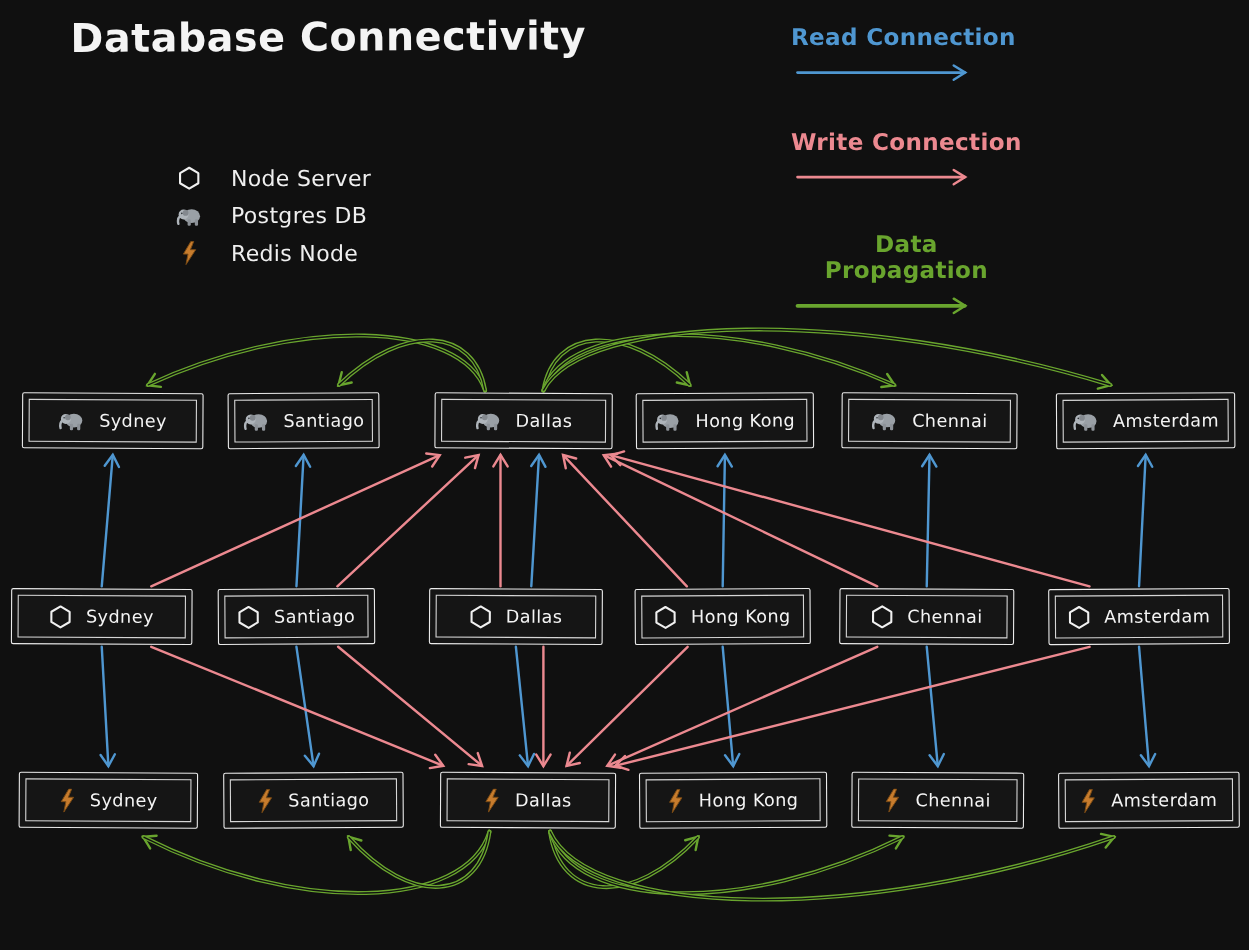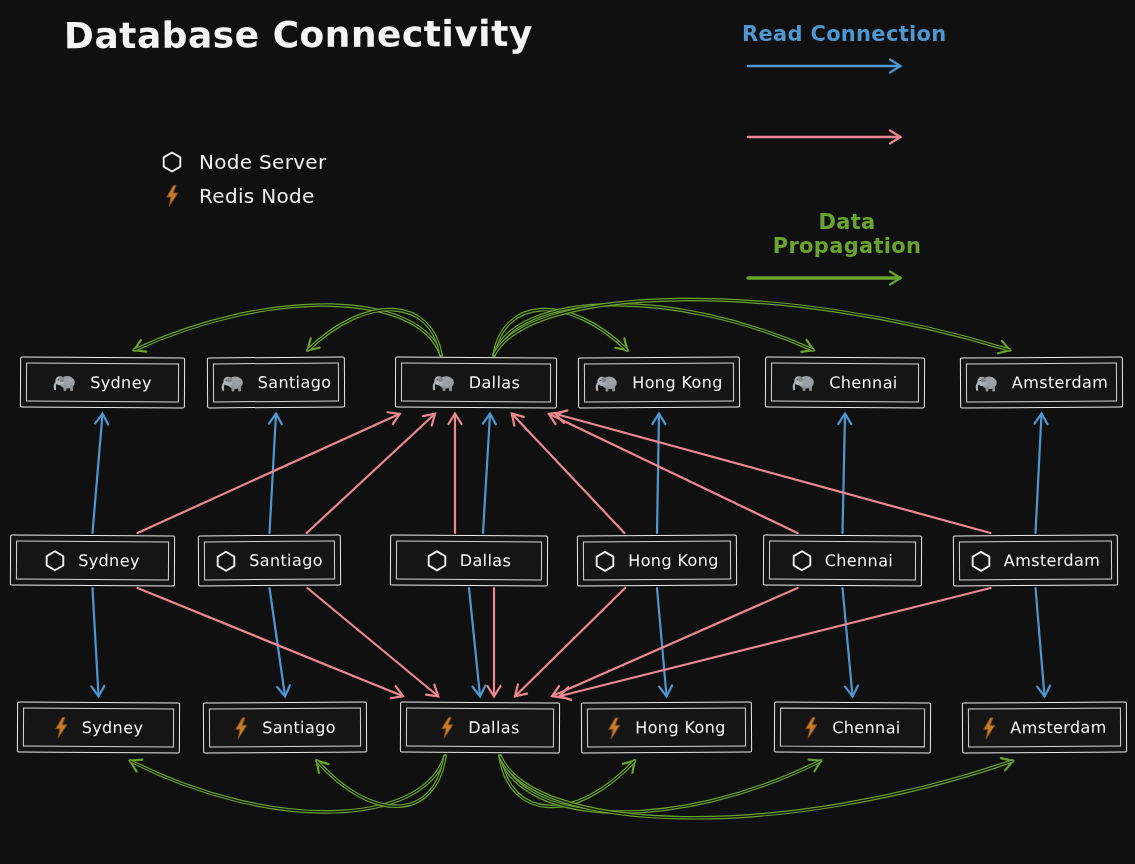--- a/index.html
+++ b/index.html
@@ -7,29 +7,29 @@
     position:relative;width:1135px;height:864px;overflow:hidden;
     background:#101010;color:#f2f2f2;
     font-family:"DejaVu Sans",sans-serif;
   }
   #title{
     position:absolute;left:64px;top:14px;
     font-size:36px;font-weight:600;letter-spacing:.5px;color:#f4f4f4;
     transform:rotate(-.3deg);
   }
   
-  .legend-item{position:absolute;left:742px;width:210px;}
+  .legend-item{position:absolute;left:719px;width:210px;}
   .legend-label{font-size:21px;font-weight:600;letter-spacing:.3px;}
   .legend-label.read{color:var(--read);}
   .legend-label.write{color:var(--write);}
   .legend-label.propagation{color:var(--propagation);text-align:center;}
   .legend-arrow{display:block;margin-top:6px;}
   
   #key{position:absolute;left:160px;top:145px;}
-  .key-row{display:flex;align-items:center;gap:15px;height:34px;}
+  .key-row{display:flex;align-items:center;gap:26px;height:34px;}
   .key-icon{width:24px;display:flex;justify-content:center;}
   .key-label{font-size:20px;color:#efefef;letter-spacing:.3px;}
   
   .box{
     position:absolute;box-sizing:border-box;
     display:flex;align-items:center;justify-content:center;gap:13px;
     background:#151515;border:1.7px solid #ececec;border-radius:2px;
     outline:1.6px solid #d6d6d6;outline-offset:-7px;
     z-index:2;
   }
@@ -103,20 +103,21 @@
 
   <div id="title">Database Connectivity</div>
 
   <div class="legend-item" style="top:22px">
     <div class="legend-label read">Read Connection</div>
     <svg class="legend-arrow" width="180" height="26">
         <path d="M6 14 L158 14" fill="none" stroke="#4f97d1" stroke-width="2.4" stroke-linecap="round" marker-end="url(#m-read)"></path>
       </svg>
   </div>
   <div class="legend-item" style="top:117px">
+    <div class="legend-label write">Write Connection</div>
     <svg class="legend-arrow" width="180" height="26">
         <path d="M6 14 L158 14" fill="none" stroke="#ec8990" stroke-width="2.4" stroke-linecap="round" marker-end="url(#m-write)"></path>
       </svg>
   </div>
   <div class="legend-item" style="top:210px">
     <div class="legend-label propagation">Data Propagation</div>
     <svg class="legend-arrow" width="180" height="26">
         <path d="M6 14 L158 14" fill="none" stroke="#69a52e" stroke-width="3.4" stroke-linecap="round" marker-end="url(#m-propagation)"></path>
       </svg>
   </div>
@@ -125,20 +126,34 @@
     <div class="key-row">
       <span class="key-icon">
           <svg width="20" height="22" viewBox="0 0 20 22">
             <polygon points="10,1.5 18.3,6.4 18.3,15.6 10,20.5 1.7,15.6 1.7,6.4" fill="none" stroke="#f0f0f0" stroke-width="1.9" stroke-linejoin="round"></polygon>
           </svg>
         </span>
       <span class="key-label">Node Server</span>
     </div>
     <div class="key-row">
       <span class="key-icon">
+          <svg width="24" height="19" viewBox="0 0 32 26">
+            <ellipse cx="19" cy="13" rx="10.5" ry="8.5" fill="#9aa0a6"></ellipse>
+            <rect x="14" y="17" width="4" height="8" rx="1.5" fill="#8d9298"></rect>
+            <rect x="23" y="17" width="4" height="8" rx="1.5" fill="#8d9298"></rect>
+            <circle cx="9" cy="11" r="6.2" fill="#aeb4ba"></circle>
+            <path d="M4.5 13 q-3.5 3 -2 9.5" stroke="#aeb4ba" stroke-width="3" fill="none" stroke-linecap="round"></path>
+            <circle cx="11.5" cy="9" r="3.6" fill="#83888e"></circle>
+            <circle cx="6.8" cy="9.6" r="1" fill="#2e3237"></circle>
+          </svg>
+        </span>
+      <span class="key-label">Postgres DB</span>
+    </div>
+    <div class="key-row">
+      <span class="key-icon">
           <svg width="15" height="22" viewBox="0 0 14 22">
             <polygon points="8,0.5 1.2,12 5.4,12 3.6,21.5 12.4,8 7.6,8 10.6,0.5" fill="#c77c2d" stroke="#7c4c15" stroke-width="0.9" stroke-linejoin="round"></polygon>
           </svg>
         </span>
       <span class="key-label">Redis Node</span>
     </div>
   </div>
 
   <div id="nodes-layer">
       <div class="box tilt-b" style="left: 20px; top: 357px; width: 165px; height: 51px;">

